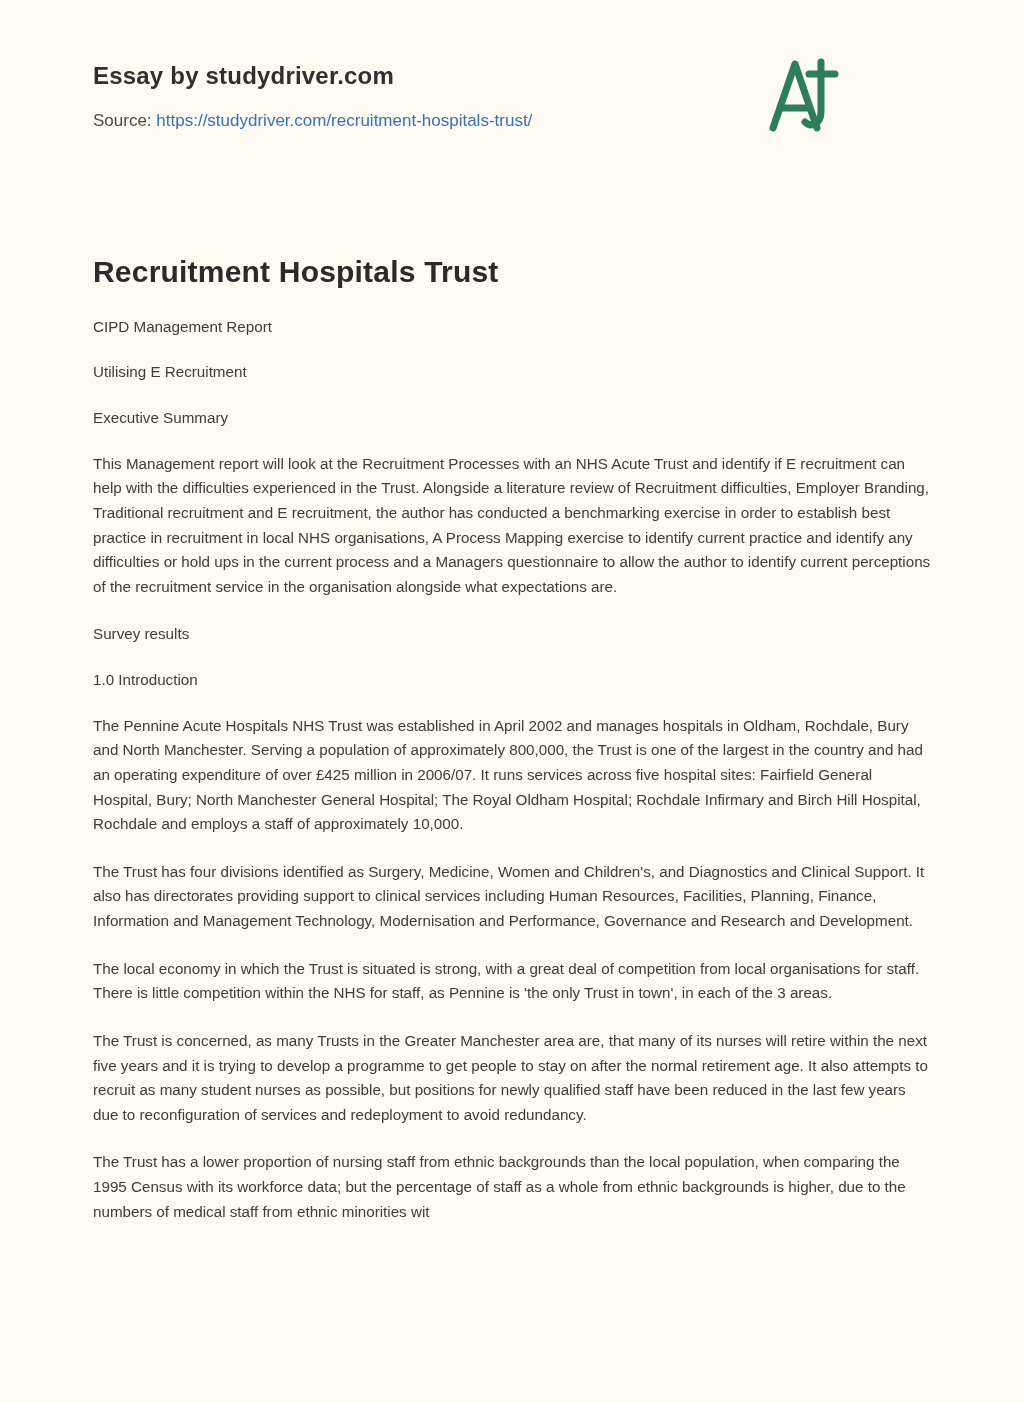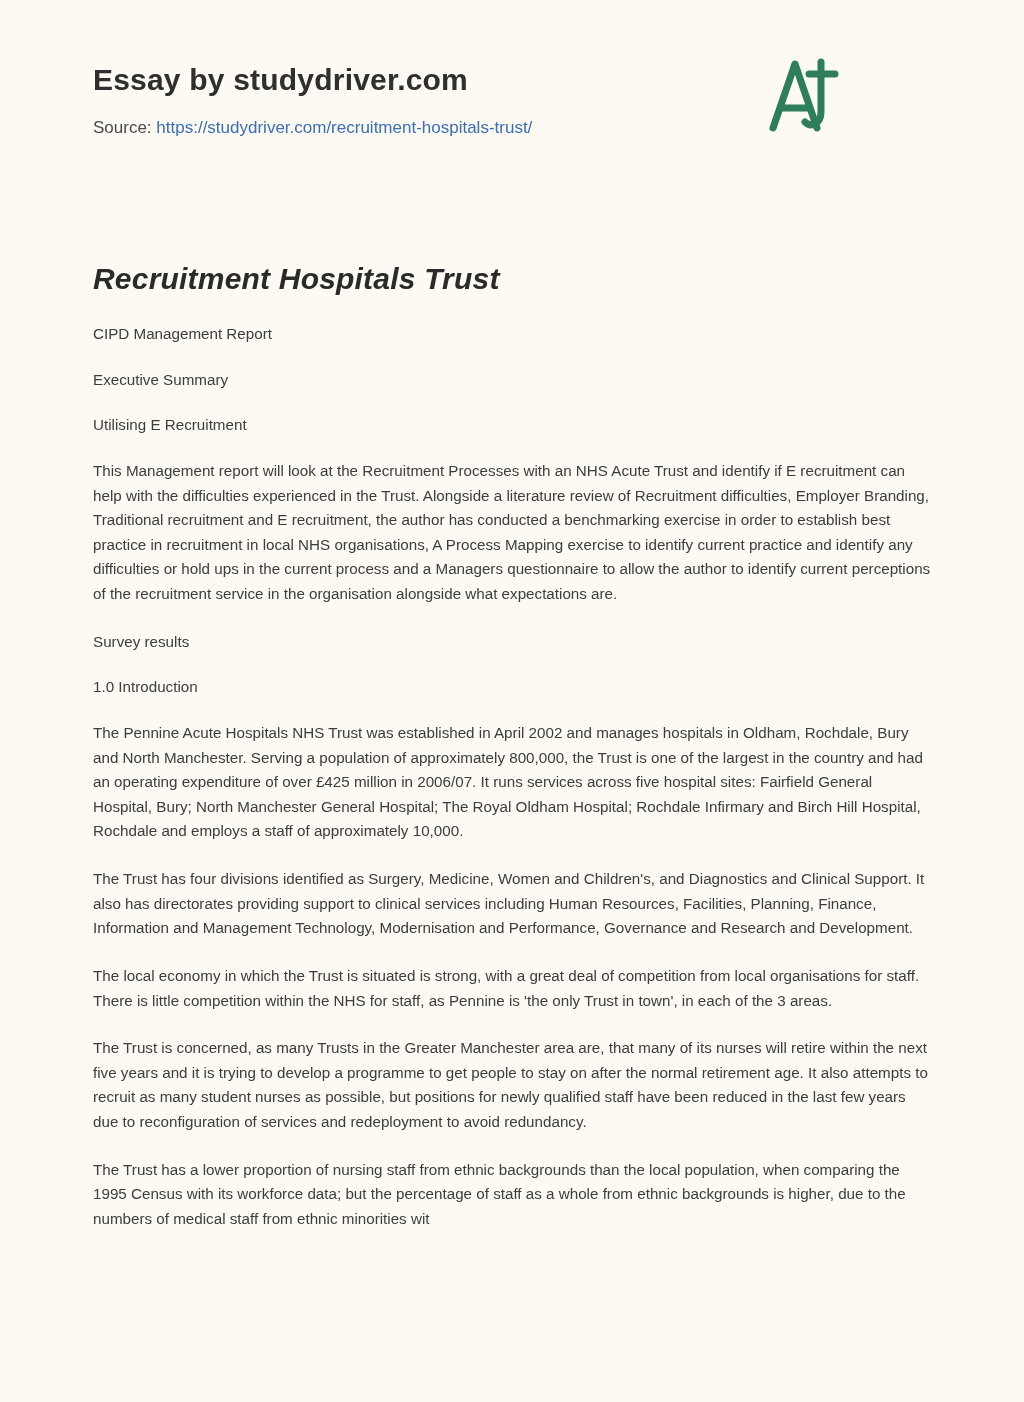--- a/index.html
+++ b/index.html
@@ -19,21 +19,21 @@
     width: 1024px;
     height: 1402px;
     box-sizing: border-box;
     padding: 0 93px;
   }
   .header {
     position: relative;
     padding-top: 62px;
   }
   .brand {
-    font-size: 30px;
+    font-size: 24px;
     font-weight: bold;
     color: #2f2f2f;
     letter-spacing: 0.2px;
     line-height: 1.2;
   }
   .source-line {
     margin-top: 20px;
     font-size: 17px;
     color: #4a4a4a;
   }
@@ -54,21 +54,20 @@
   .logo svg {
     display: block;
   }
   h1.doc-title {
     margin: 0;
     padding-top: 124px;
     font-size: 30px;
     font-weight: bold;
     color: #2a2a2a;
     letter-spacing: 0.2px;
-    font-style: italic;
   }
   .body-content {
     padding-top: 26px;
   }
   .body-content p {
     margin: 0 0 23px 0;
     font-size: 15.2px;
     line-height: 1.62;
     color: #3d3d3d;
   }
@@ -96,22 +95,22 @@
           <path d="M66 26 L92 26"></path>
         </g>
       </svg>
     </div>
   </div>
 
   <h1 class="doc-title">Recruitment Hospitals Trust</h1>
 
   <div class="body-content">
     <p class="short">CIPD Management Report</p>
+    <p class="short">Utilising E Recruitment</p>
     <p class="short">Executive Summary</p>
-    <p class="short">Utilising E Recruitment</p>
     <p>This Management report will look at the Recruitment Processes with an NHS Acute Trust and identify if E recruitment can help with the difficulties experienced in the Trust. Alongside a literature review of Recruitment difficulties, Employer Branding, Traditional recruitment and E recruitment, the author has conducted a benchmarking exercise in order to establish best practice in recruitment in local NHS organisations, A Process Mapping exercise to identify current practice and identify any difficulties or hold ups in the current process and a Managers questionnaire to allow the author to identify current perceptions of the recruitment service in the organisation alongside what expectations are.</p>
     <p class="short">Survey results</p>
     <p class="short">1.0 Introduction</p>
     <p>The Pennine Acute Hospitals NHS Trust was established in April 2002 and manages hospitals in Oldham, Rochdale, Bury and North Manchester. Serving a population of approximately 800,000, the Trust is one of the largest in the country and had an operating expenditure of over £425 million in 2006/07. It runs services across five hospital sites: Fairfield General Hospital, Bury; North Manchester General Hospital; The Royal Oldham Hospital; Rochdale Infirmary and Birch Hill Hospital, Rochdale and employs a staff of approximately 10,000.</p>
     <p>The Trust has four divisions identified as Surgery, Medicine, Women and Children's, and Diagnostics and Clinical Support. It also has directorates providing support to clinical services including Human Resources, Facilities, Planning, Finance, Information and Management Technology, Modernisation and Performance, Governance and Research and Development.</p>
     <p>The local economy in which the Trust is situated is strong, with a great deal of competition from local organisations for staff. There is little competition within the NHS for staff, as Pennine is 'the only Trust in town', in each of the 3 areas.</p>
     <p>The Trust is concerned, as many Trusts in the Greater Manchester area are, that many of its nurses will retire within the next five years and it is trying to develop a programme to get people to stay on after the normal retirement age. It also attempts to recruit as many student nurses as possible, but positions for newly qualified staff have been reduced in the last few years due to reconfiguration of services and redeployment to avoid redundancy.</p>
     <p>The Trust has a lower proportion of nursing staff from ethnic backgrounds than the local population, when comparing the 1995 Census with its workforce data; but the percentage of staff as a whole from ethnic backgrounds is higher, due to the numbers of medical staff from ethnic minorities wit</p>
   </div>
 

